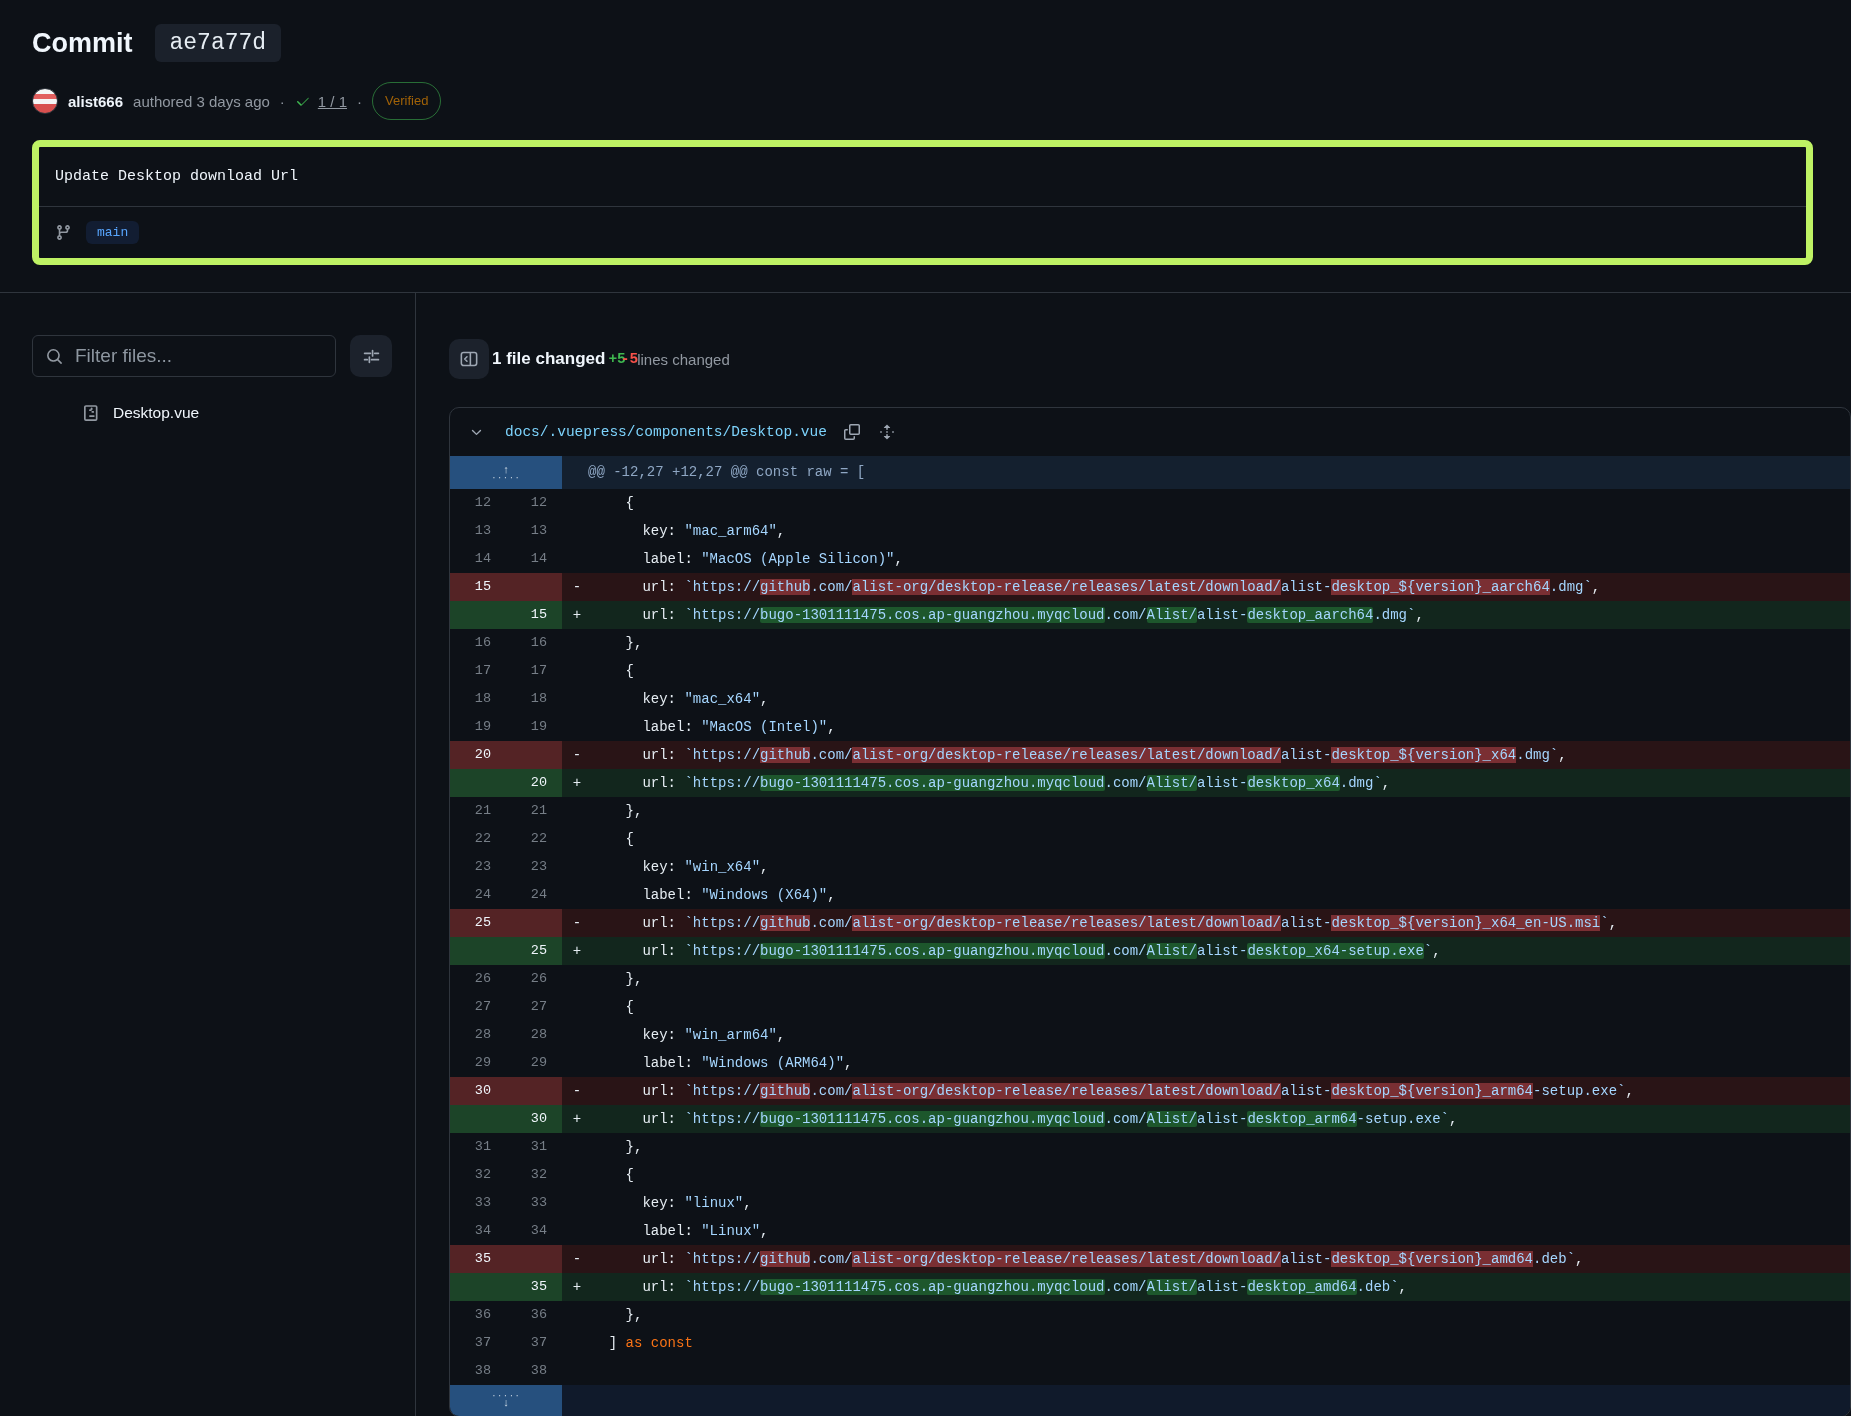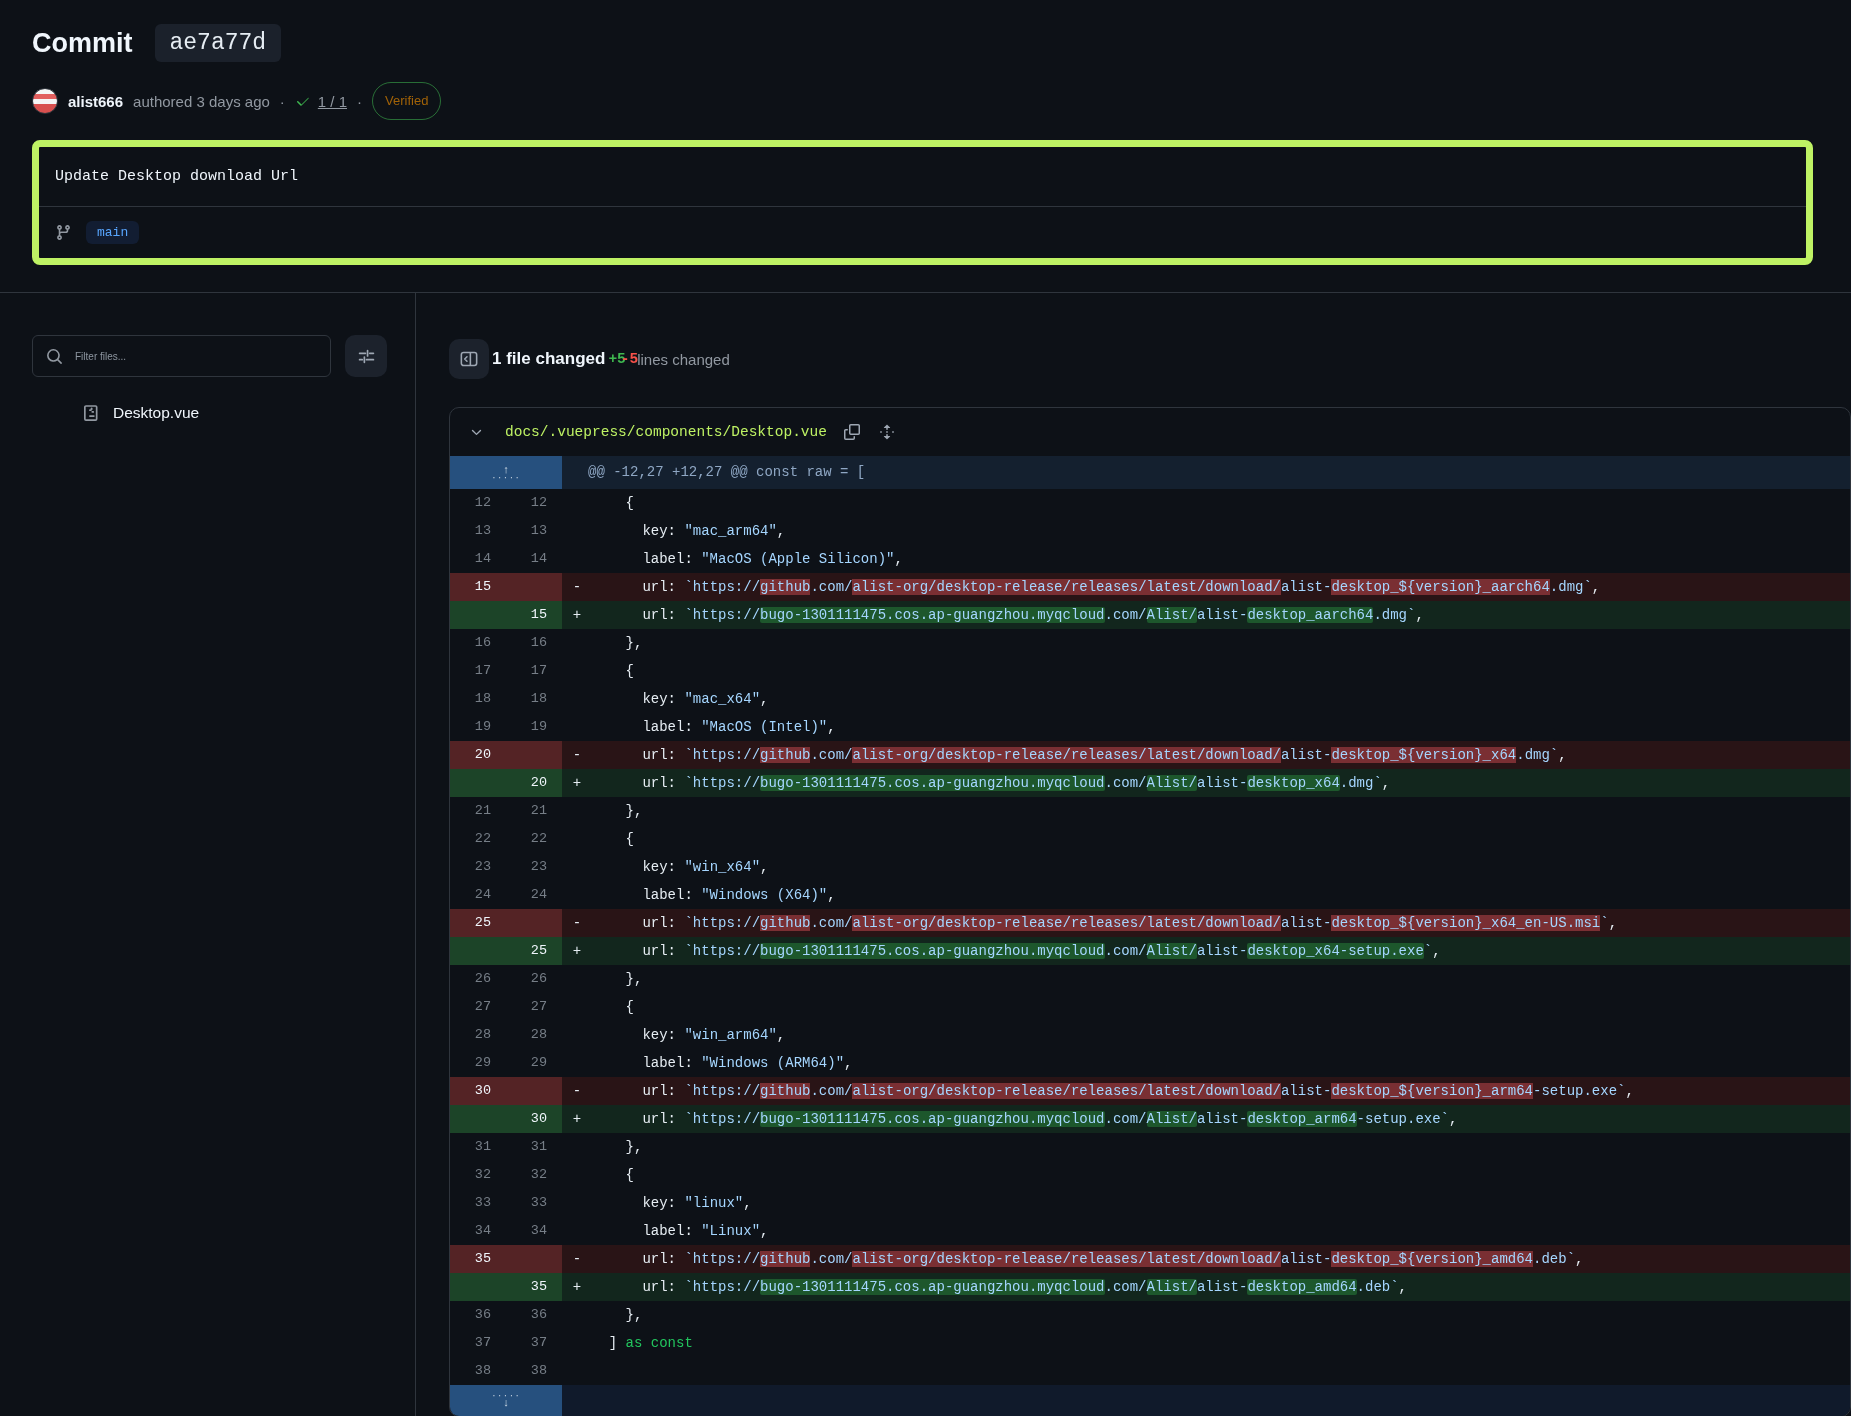--- a/index.html
+++ b/index.html
@@ -45,21 +45,21 @@
   
   .content { display:flex; align-items:stretch; height:1132px; }
   .sidebar { width:416px; flex:none; border-right:1px solid #2f353d; padding:42px 28px 0 32px; }
   .search-row { display:flex; gap:14px; }
   .search-box {
     flex:1; display:flex; align-items:center; gap:10px;
     border:1px solid #2f353d; border-radius:6px; height:42px; padding:0 13px; background:#0d1117;
   }
   .search-box input {
     flex:1; background:transparent; border:none; outline:none;
-    color:#e6edf3; font-size:10px; font-family:"Liberation Sans", sans-serif;
+    color:#e6edf3; font-size:19px; font-family:"Liberation Sans", sans-serif;
   }
   .search-box input::placeholder { color:#8d96a0; }
   .icon-btn {
     width:42px; height:42px; flex:none; border:none; border-radius:10px;
     background:#1c222c; color:#9ea7b3; display:flex; align-items:center; justify-content:center; cursor:pointer;
   }
   .tree { margin-top:16px; }
   .tree-row { display:flex; align-items:center; gap:11px; height:40px; font-size:15.5px; color:#f0f6fc; cursor:pointer; border-radius:6px; }
   .tree-row.file { padding-left:52px; }
   .tree-icon { color:#9198a1; display:flex; }
@@ -67,21 +67,21 @@
   .main { flex:1; padding:46px 0 0 33px; min-width:0; }
   .diff-head { display:flex; align-items:center; gap:3px; }
   .files-changed { font-size:17px; font-weight:700; color:#f0f6fc; }
   .adds { color:#3fb950; font-weight:700; font-size:14.5px; }
   .dels { color:#f85149; font-weight:700; font-size:14.5px; }
   .lines-label { color:#9198a1; font-size:15px; }
 
   .file-card { margin-top:28px; border:1px solid #2f353d; border-radius:10px; overflow:hidden; background:#0d1117; }
   .card-head { height:48px; display:flex; align-items:center; gap:15px; padding:0 14px 0 12px; }
   .chev-btn { background:none; border:none; color:#9ea7b3; width:28px; height:28px; display:flex; align-items:center; justify-content:center; cursor:pointer; border-radius:6px; }
-  .file-path { font-family:"Liberation Mono", monospace; font-size:14.5px; color:#bef264; cursor:pointer; }
+  .file-path { font-family:"Liberation Mono", monospace; font-size:14.5px; color:#7dd3fc; cursor:pointer; }
   .ghost-icon { background:none; border:none; color:#9ea7b3; padding:2px; display:flex; cursor:pointer; }
 
   
   .diff-table { font-family:"Liberation Mono", monospace; font-size:14px; }
   .hunk-row, .exp-row, .drow { display:flex; align-items:stretch; }
   .hunk-row { height:33px; line-height:33px; }
   .hunk-gutter, .exp-gutter {
     width:112px; flex:none; background:#26507e; display:flex; flex-direction:column;
     align-items:center; justify-content:center; cursor:pointer; color:#cdd9e5;
   }
@@ -95,21 +95,21 @@
     color:#767e87; font-size:13.5px; cursor:pointer; user-select:none;
   }
   .code { flex:1; white-space:pre; color:#e6edf3; display:flex; }
   .marker { width:30px; flex:none; text-align:center; display:inline-block; }
   .codeline { white-space:pre; }
   .drow.del .lnum { background:#542325; color:#f0f6fc; }
   .drow.del .code { background:#291416; }
   .drow.add .lnum { background:#1c4428; color:#f0f6fc; }
   .drow.add .code { background:#12261d; }
   .seg.c-s { color:#a5d6ff; }
-  .seg.c-k { color:#22c55e; }
+  .seg.c-k { color:#f97316; }
   .seg.c-p { color:#e6edf3; }
   .drow.del .seg.hl { background:#7a2f33; border-radius:0; }
   .drow.add .seg.hl { background:#1d572c; border-radius:2px; }
 
   .dots { font-size:8px; letter-spacing:1px; line-height:5px; }
   .arrow-glyph { font-size:11px; line-height:10px; }
   svg { display:block; }
 </style>
 </head>
 <body>

